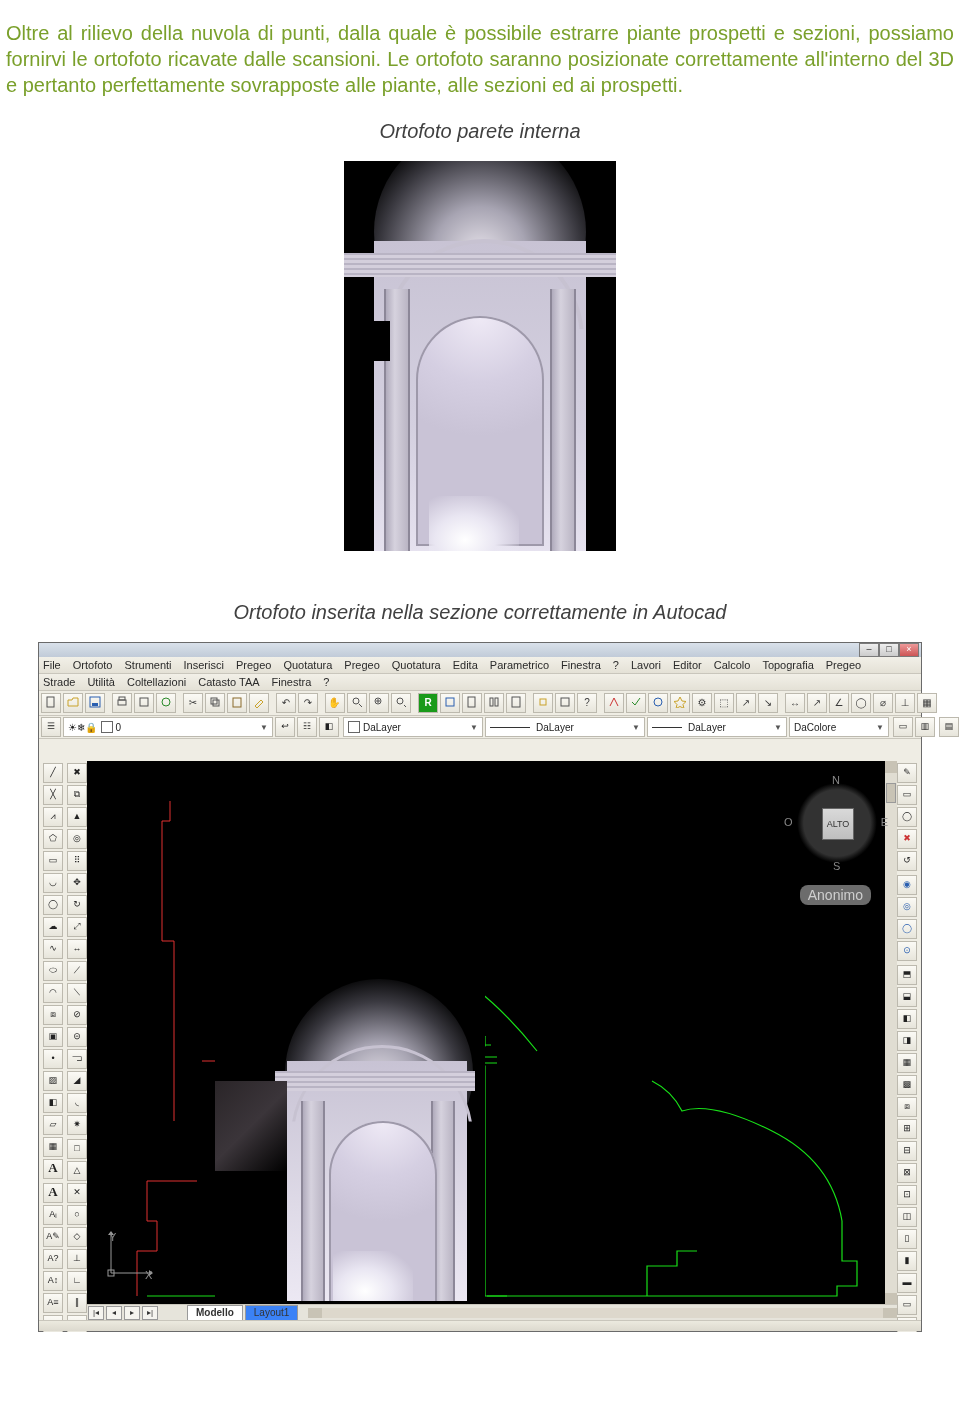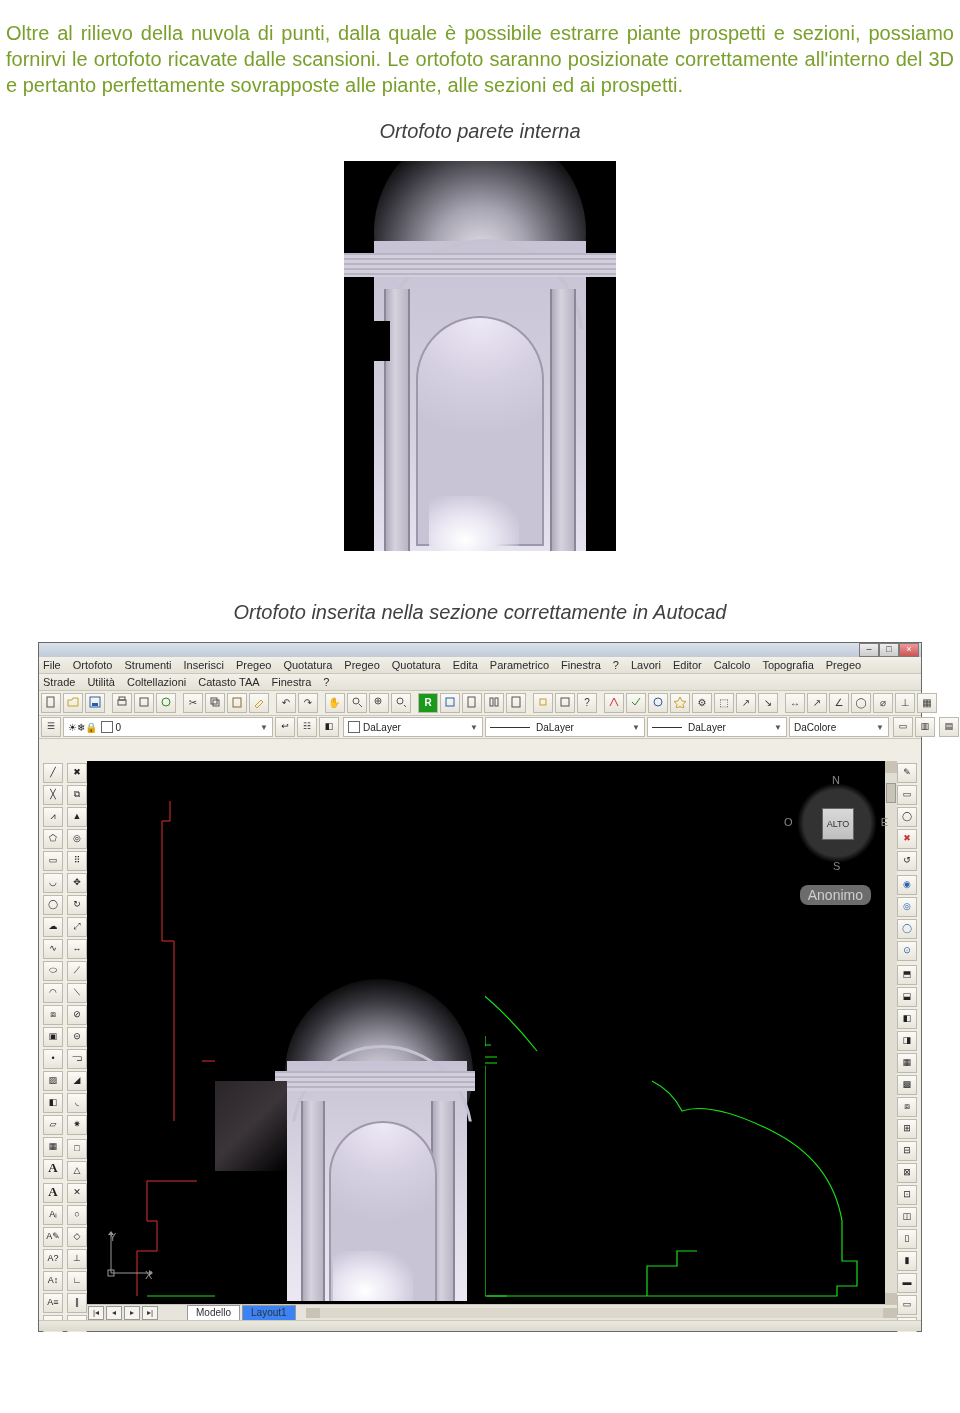--- a/index.html
+++ b/index.html
@@ -187,21 +187,21 @@
   .vbtn{ width:18px; height:18px; border:1px solid #bcb9ae; background:linear-gradient(to bottom,#fbfaf5,#e7e5db); font-size:9px; line-height:17px; text-align:center; flex:none;}
   .vbtn.a{ font-family:"Times New Roman",serif; font-weight:bold; font-size:13px; line-height:16px;}
 
   .tabbar{
     position:absolute; left:48px; right:24px; bottom:10px; height:16px;
     background:#e6e4db; border-top:1px solid #c9c6bc;
     display:flex; align-items:center; font-size:10px; color:#333;
   }
   .tabbar .nav{ width:14px; height:12px; border:1px solid #999; background:#f5f4ef; margin:0 1px; text-align:center; line-height:11px; font-size:8px;}
   .tabbar .tab{ padding:0 8px; height:14px; line-height:14px; border:1px solid #999; margin-left:2px; background:#3b82f6;}
-  .tabbar .tab.active{ background:#fff; border-bottom-color:#fff; font-weight:normal;margin-left:28px;}
+  .tabbar .tab.active{ background:#fff; border-bottom-color:#fff; font-weight:bold;margin-left:28px;}
   .tabbar .hscroll{ flex:1; height:10px; background:#ddd8cc; margin-left:10px; position:relative;}
   .tabbar .hscroll::before{content:'';position:absolute;left:0;top:0;width:14px;height:100%;background:#c8c3b5;}
   .tabbar .hscroll::after{content:'';position:absolute;right:0;top:0;width:14px;height:100%;background:#c8c3b5;}
 
   .statusbar{
     position:absolute; left:0; right:0; bottom:0; height:10px;
     background:linear-gradient(to bottom,#eceadf,#dcd9ce);
     border-top:1px solid #c9c6bc;
   }
 

